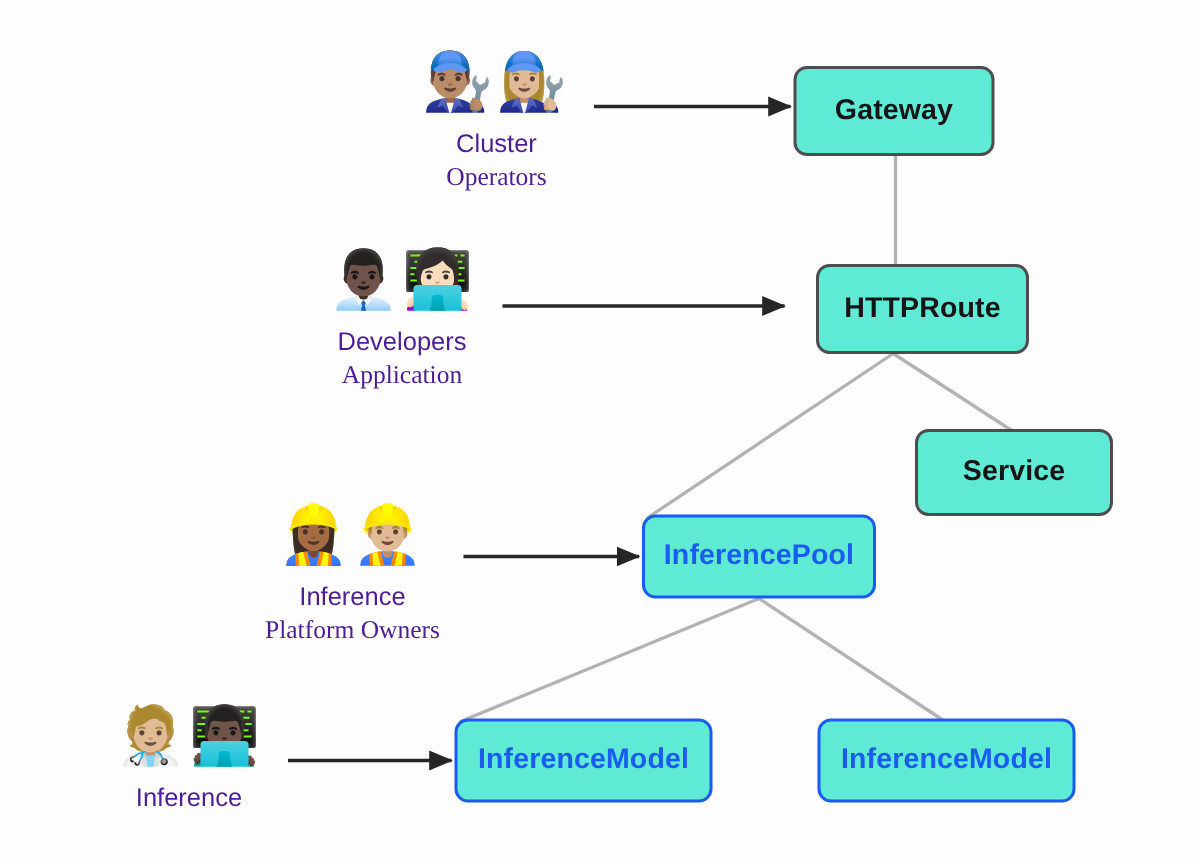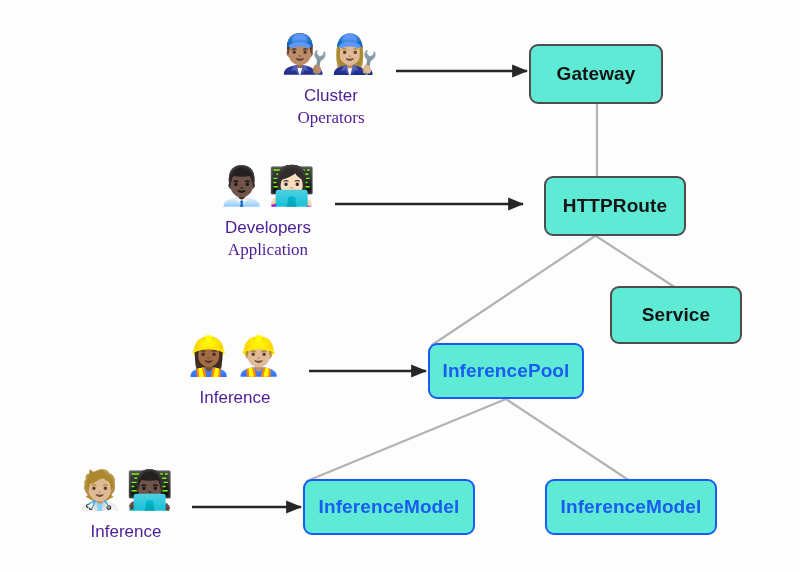--- a/index.html
+++ b/index.html
@@ -129,21 +129,21 @@
       <div class="persona" style="left: 221px; top: 31px;">
         <div class="persona-emojis">👨🏽‍🔧👩🏼‍🔧</div>
         <div class="persona-label"><span>Cluster</span><span class="l2">Operators</span></div>
       </div>
       <div class="persona" style="left: 158px; top: 163px;">
         <div class="persona-emojis">👨🏿‍💼👩🏻‍💻</div>
         <div class="persona-label"><span>Developers</span><span class="l2">Application</span></div>
       </div>
       <div class="persona" style="left: 125px; top: 333px;">
         <div class="persona-emojis">👷🏾‍♀️👷🏼‍♂️</div>
-        <div class="persona-label"><span>Inference</span></div>
+        <div class="persona-label"><span>Inference</span><span class="l2">Platform Owners</span></div>
       </div>
       <div class="persona" style="left: 16px; top: 467px;">
         <div class="persona-emojis">🧑🏼‍⚕️👨🏿‍💻</div>
         <div class="persona-label"><span>Inference</span></div>
       </div>
     </div>
 
 </div>
 
 </body></html>

